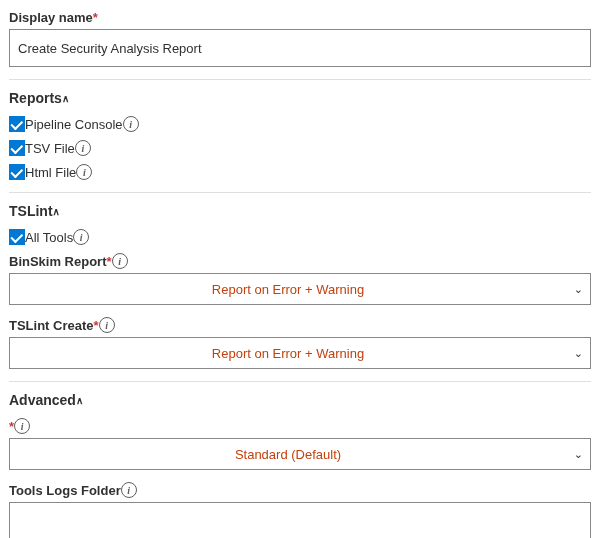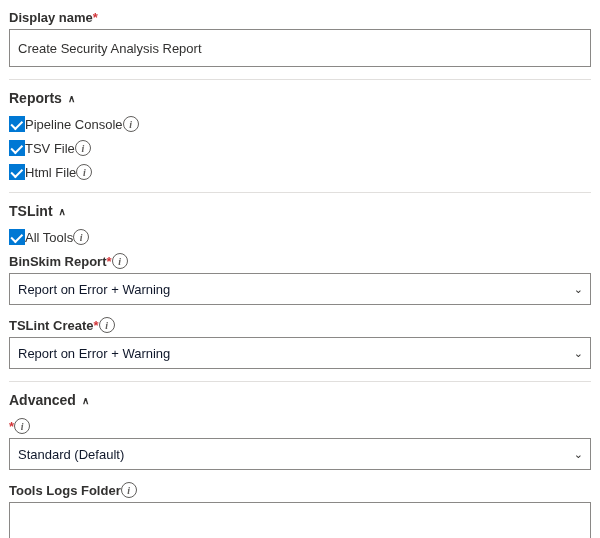--- a/index.html
+++ b/index.html
@@ -49,21 +49,20 @@
       padding: 0 8px;
       font-size: 13px;
       color: #323130;
       outline: none;
       background: #fff;
     }
 
     .section-header {
       display: flex;
       align-items: center;
-      gap: 6px;
       font-size: 14px;
       font-weight: 600;
       color: #323130;
       margin-bottom: 10px;
       margin-top: 4px;
     }
 
     .section-divider {
       border: none;
       border-top: 1px solid #e1dfdd;
@@ -129,26 +128,27 @@
       position: relative;
       width: 100%;
     }
 
     .select-dropdown {
       width: 100%;
       height: 32px;
       border: 1px solid #8a8886;
       padding: 0 32px 0 8px;
       font-size: 13px;
-      color: #0f172a;
+      color: #c2410c;
       background: #fff;
       appearance: none;
       -webkit-appearance: none;
       cursor: pointer;
       outline: none;
+      text-align: center;
     }
 
     .select-chevron {
       position: absolute;
       right: 8px;
       top: 50%;
       transform: translateY(-50%);
       pointer-events: none;
       color: #323130;
       font-size: 11px;

